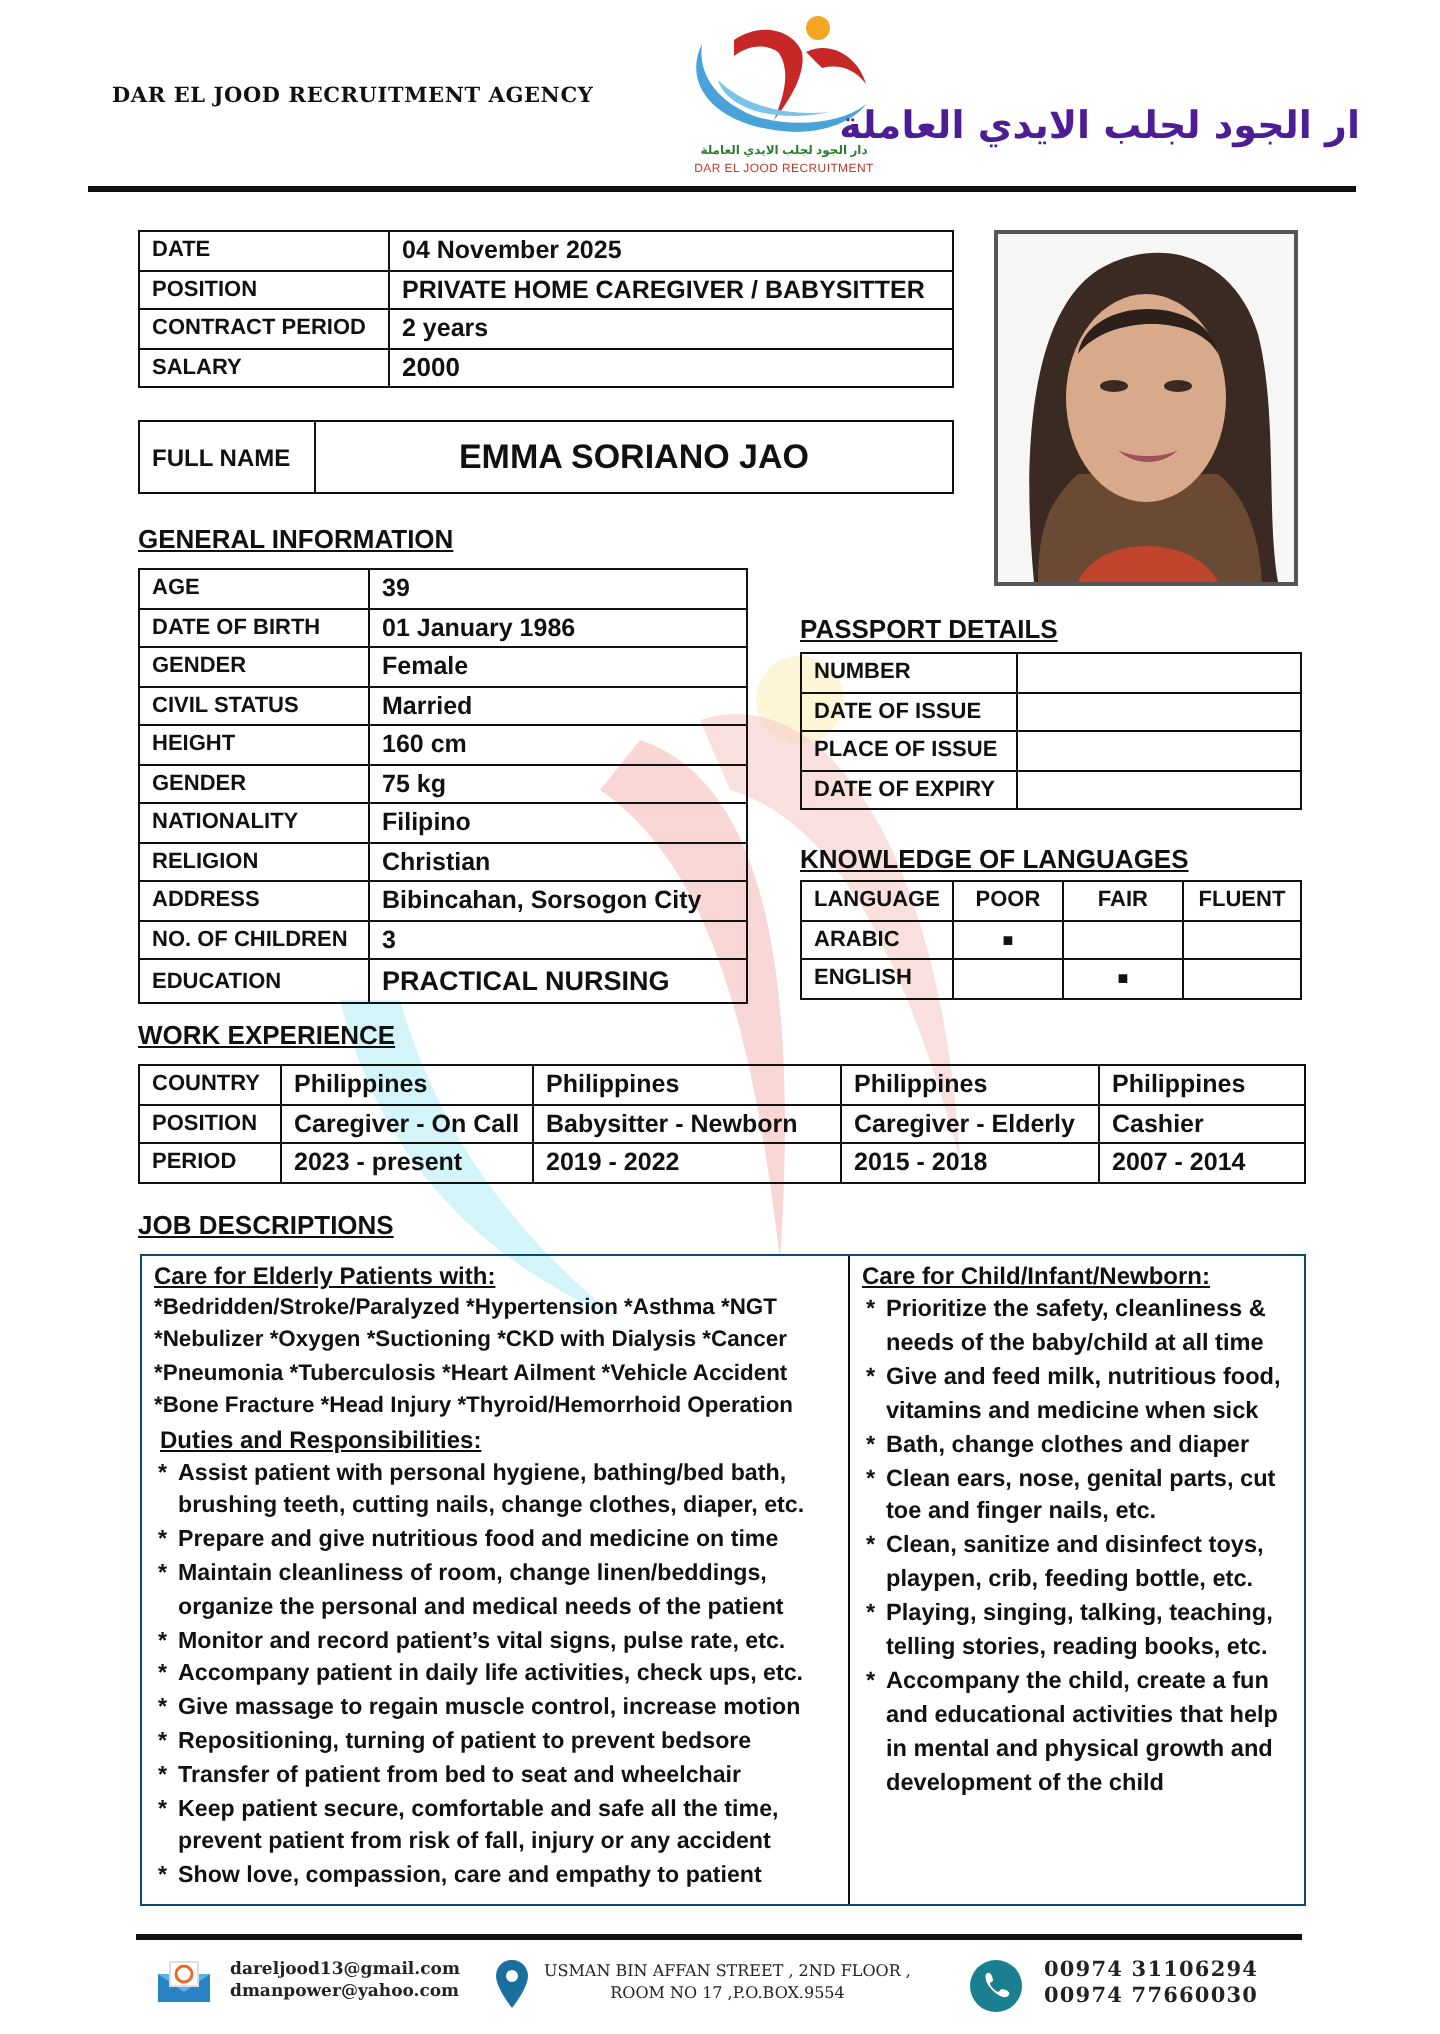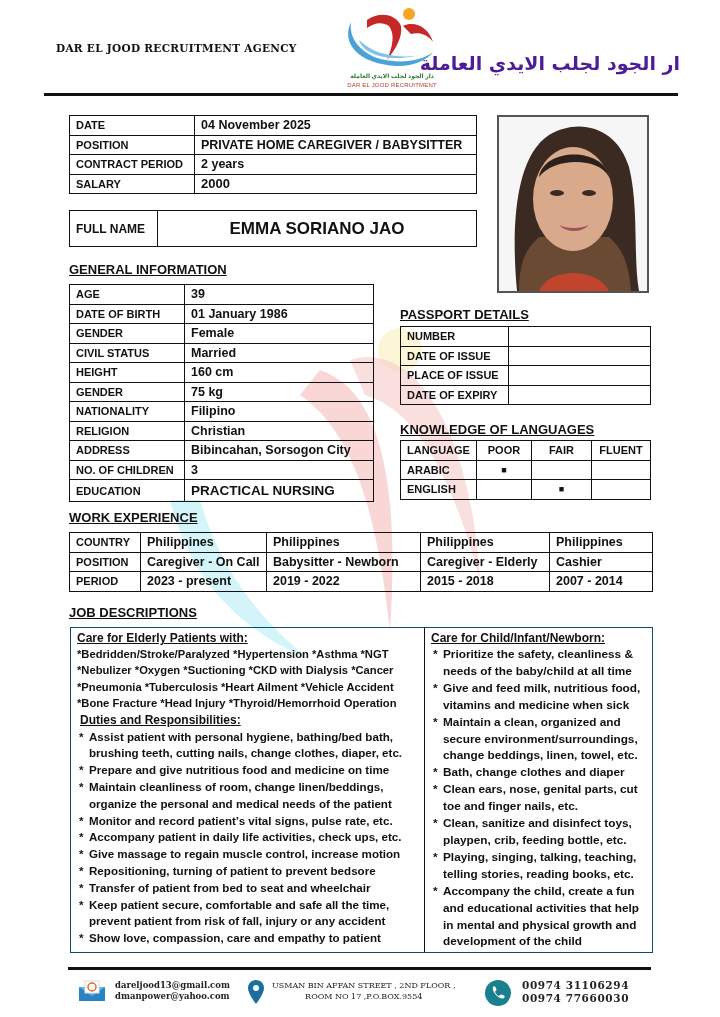--- a/index.html
+++ b/index.html
@@ -277,21 +277,20 @@
     <div class="bl"><span class="star">*</span><span>Give massage to regain muscle control, increase motion</span></div>
     <div class="bl"><span class="star">*</span><span>Repositioning, turning of patient to prevent bedsore</span></div>
     <div class="bl"><span class="star">*</span><span>Transfer of patient from bed to seat and wheelchair</span></div>
     <div class="bl"><span class="star">*</span><span>Keep patient secure, comfortable and safe all the time, prevent patient from risk of fall, injury or any accident</span></div>
     <div class="bl"><span class="star">*</span><span>Show love, compassion, care and empathy to patient</span></div>
   </div>
   <div class="jd-right">
     <div class="jd-head">Care for Child/Infant/Newborn:</div>
     <div class="bl"><span class="star">*</span><span>Prioritize the safety, cleanliness &amp; needs of the baby/child at all time</span></div>
     <div class="bl"><span class="star">*</span><span>Give and feed milk, nutritious food, vitamins and medicine when sick</span></div>
-    <div class="bl"><span class="star">*</span><span>Maintain a clean, organized and secure environment/surroundings, change beddings, linen, towel, etc.</span></div>
     <div class="bl"><span class="star">*</span><span>Bath, change clothes and diaper</span></div>
     <div class="bl"><span class="star">*</span><span>Clean ears, nose, genital parts, cut toe and finger nails, etc.</span></div>
     <div class="bl"><span class="star">*</span><span>Clean, sanitize and disinfect toys, playpen, crib, feeding bottle, etc.</span></div>
     <div class="bl"><span class="star">*</span><span>Playing, singing, talking, teaching, telling stories, reading books, etc.</span></div>
     <div class="bl"><span class="star">*</span><span>Accompany the child, create a fun and educational activities that help in mental and physical growth and development of the child</span></div>
   </div>
 </div>
 
 <div class="footer-rule"></div>
 

